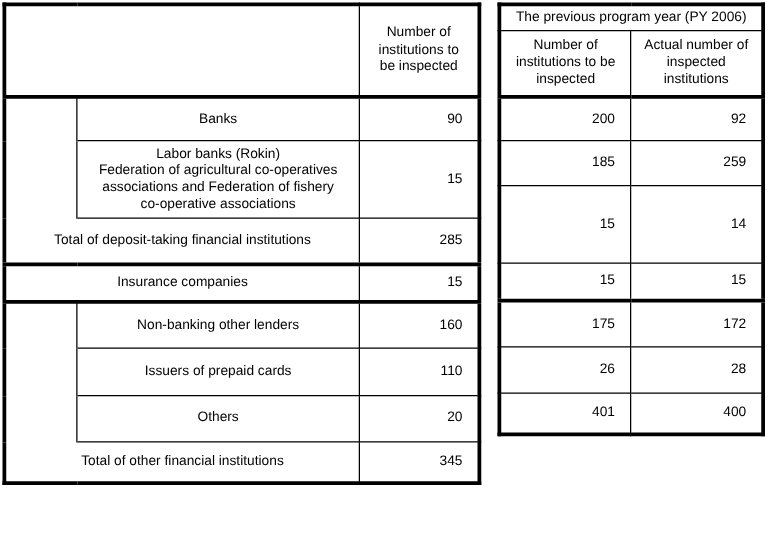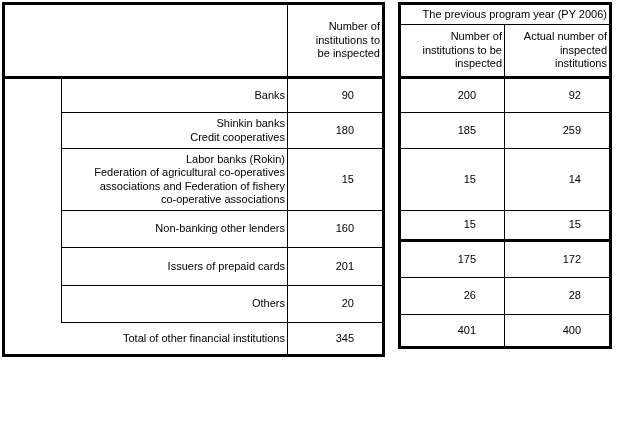--- a/index.html
+++ b/index.html
@@ -19,31 +19,31 @@
     border-collapse: collapse;
     table-layout: fixed;
     background: #ffffff;
     border: 3px solid #000000;
   }
   table.plan { margin-right: 13px; }
   td {
     border: 1px solid #000000;
     font-size: 11px;
     line-height: 13.5px;
-    text-align: right;
+    text-align: center;
     vertical-align: middle;
     padding: 1px 2px;
     overflow: hidden;
     color: #000000;
   }
   td.prewrap { white-space: pre-line; }
   td.nowrap  { white-space: nowrap; }
   td.num {
     text-align: right;
-    padding-right: 28px;
+    padding-right: 12px;
     font-size: 11px;
   }
   
   td.indent { border-top: none; border-bottom: none; }
   
   td.merged { border-top: none; }
   
   tr.thick > td { border-bottom: 3px solid #000000; }
 </style>
 </head>
@@ -63,45 +63,47 @@
         <td class="prewrap">Number of
 institutions to
 be inspected</td>
       </tr>
 
       <tr style="height:35px">
         <td class="indent"></td>
         <td class="prewrap">Banks</td>
         <td class="num">90</td>
       </tr>
-      <tr style="height:36px">
-        <td class="indent"></td>
-        <td class="prewrap">Shinkin banks
-Credit cooperatives</td>
-        <td class="num">180</td>
-      </tr>
       <tr style="height:62px">
         <td class="indent"></td>
         <td class="prewrap">Labor banks (Rokin)
 Federation of agricultural co-operatives
 associations and Federation of fishery
 co-operative associations</td>
         <td class="num">15</td>
       </tr>
+      <tr class="thick" style="height:37px">
+        <td colspan="2" class="merged">Total of deposit-taking financial institutions</td>
+        <td class="num">285</td>
+      </tr>
 
+      <tr class="thick" style="height:30px">
+        <td colspan="2" class="merged">Insurance companies</td>
+        <td class="num">15</td>
+      </tr>
 
       <tr style="height:37px">
         <td class="indent"></td>
         <td class="prewrap">Non-banking other lenders</td>
         <td class="num">160</td>
       </tr>
       <tr style="height:38px">
         <td class="indent"></td>
         <td class="prewrap">Issuers of prepaid cards</td>
-        <td class="num">201</td>
+        <td class="num">110</td>
       </tr>
       <tr style="height:37px">
         <td class="indent"></td>
         <td class="prewrap">Others</td>
         <td class="num">20</td>
       </tr>
       <tr style="height:33px">
         <td colspan="2" class="merged">Total of other financial institutions</td>
         <td class="num">345</td>
       </tr>

